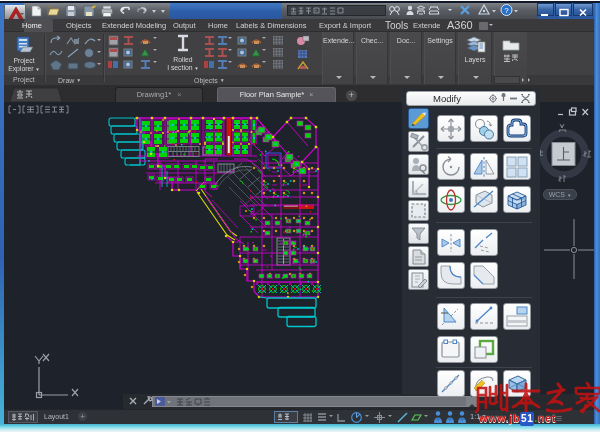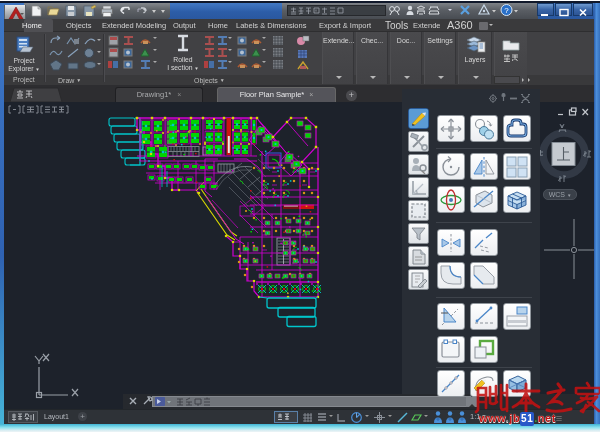--- a/index.html
+++ b/index.html
@@ -1097,20 +1097,21 @@
         <path d="M40 2 H46 M40 2 V7 M46 2 V7 M40 7 H46 M43 7 V9"></path>
         <path d="M49 2 H55 M52 0.5 V2 M49 5 H55 M49 8 H55"></path>
       </g>
     </svg>
 <div class="abs" style="left:466px;top:396px;width:11px;height:10px;background:#7e8288"></div>
 <div class="abs" style="left:468.5px;top:400px;width:0;height:0;border:3px solid transparent;border-bottom-color:#333"></div>
   <div class="abs" id="bleft"></div>
   <div class="abs" id="bright"></div>
   <div class="abs" id="bbot"></div>
   <div class="abs" id="palette"></div>
+  <div class="abs" id="ptitle">Modify</div>
     <div class="abs" style="left:408px;top:107px;width:21px;height:21px;background:linear-gradient(180deg,#7db3e8,#4a86c8);border:1px solid #2a5a96;border-radius:3px;box-sizing:border-box"><svg width="19" height="19">
         <rect x="0" y="0" width="19" height="19" fill="#5b9bd5" rx="2"></rect>
         <path d="M3 15 L13 4 L16 7 L6 16 Z" fill="#f0c020" stroke="#a88010" stroke-width="0.5"></path>
         <path d="M13 4 L16 7 L17 3.5 Z" fill="#e8e8e8"></path>
         <path d="M3 15 L6 16 L3.5 17 Z" fill="#333"></path>
       </svg></div>
 <div class="abs pic" style="left:408px;top:130px;width:21px;height:21px;"><svg width="19" height="19">
         <path d="M4 15 L15 4" stroke="#8a9198" stroke-width="2"></path>
         <path d="M14 15 L5 5" stroke="#9aa1a8" stroke-width="1.6"></path>
         <rect x="2" y="2" width="7" height="4" fill="#aab2ba" stroke="#70777e" stroke-width="0.6" transform="rotate(20 5 4)"></rect>

